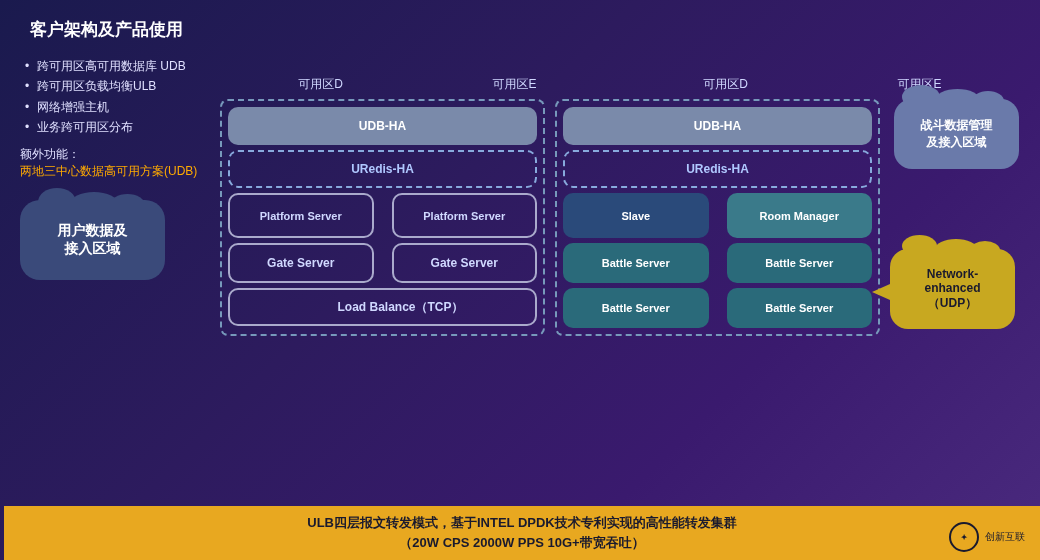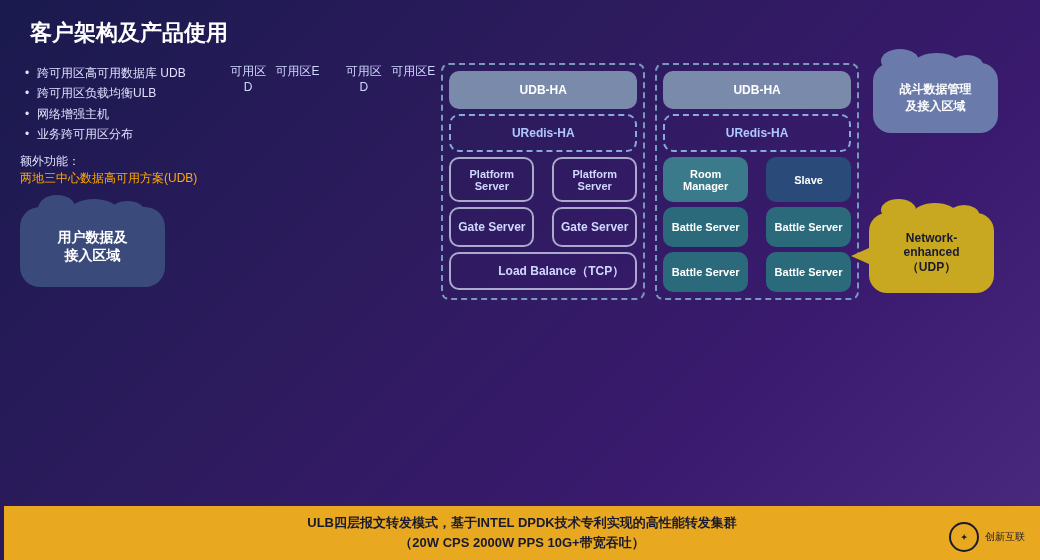--- a/index.html
+++ b/index.html
@@ -7,21 +7,21 @@
       width: 1040px;
       height: 560px;
       background: linear-gradient(135deg, #1a1a4e 0%, #2d1b5e 40%, #3a1a6e 70%, #4a2a7e 100%);
       font-family: 'Microsoft YaHei', Arial, sans-serif;
       overflow: hidden;
       position: relative;
     }
 
     .title {
       color: #ffffff;
-      font-size: 22px;
+      font-size: 17px;
       font-weight: bold;
       padding: 18px 30px 10px 30px;
     }
 
     .bullet-list {
       color: #e0e0ff;
       font-size: 12px;
       line-height: 1.7;
       padding-left: 5px;
     }
@@ -145,21 +145,22 @@
 
     .left-section {
       width: 200px;
       flex-shrink: 0;
       padding-right: 10px;
     }
 
     .center-section {
       flex: 1;
       display: flex;
-      flex-direction: row;
+      flex-direction: column;
+      margin-top: 20px;
     }
 
     .box-group {
       flex: 1;
       border: 2px dashed #7799bb;
       border-radius: 8px;
       padding: 6px;
       display: flex;
       flex-direction: column;
       gap: 5px;
@@ -255,23 +256,23 @@
 
         <div style="display:flex; gap:5px;">
           <div class="cell cell-gray" style="flex:1; min-height:38px;">UDB-HA</div>
         </div>
 
         <div style="display:flex; gap:5px;">
           <div class="cell cell-blue-outline" style="flex:1; min-height:38px;">URedis-HA</div>
         </div>
 
         <div class="inner-pair">
+          <div class="cell cell-dark-blue" style="min-height:45px; font-size:11px;">Slave</div>
           <div class="cell cell-teal" style="min-height:45px; font-size:11px;">Room
 Manager</div>
-          <div class="cell cell-dark-blue" style="min-height:45px; font-size:11px;">Slave</div>
         </div>
 
         <div class="inner-pair">
           <div class="cell cell-dark-teal" style="min-height:40px; font-size:11px;">Battle
 Server</div>
           <div class="cell cell-dark-teal" style="min-height:40px; font-size:11px;">Battle
 Server</div>
         </div>
 
         <div class="inner-pair">

